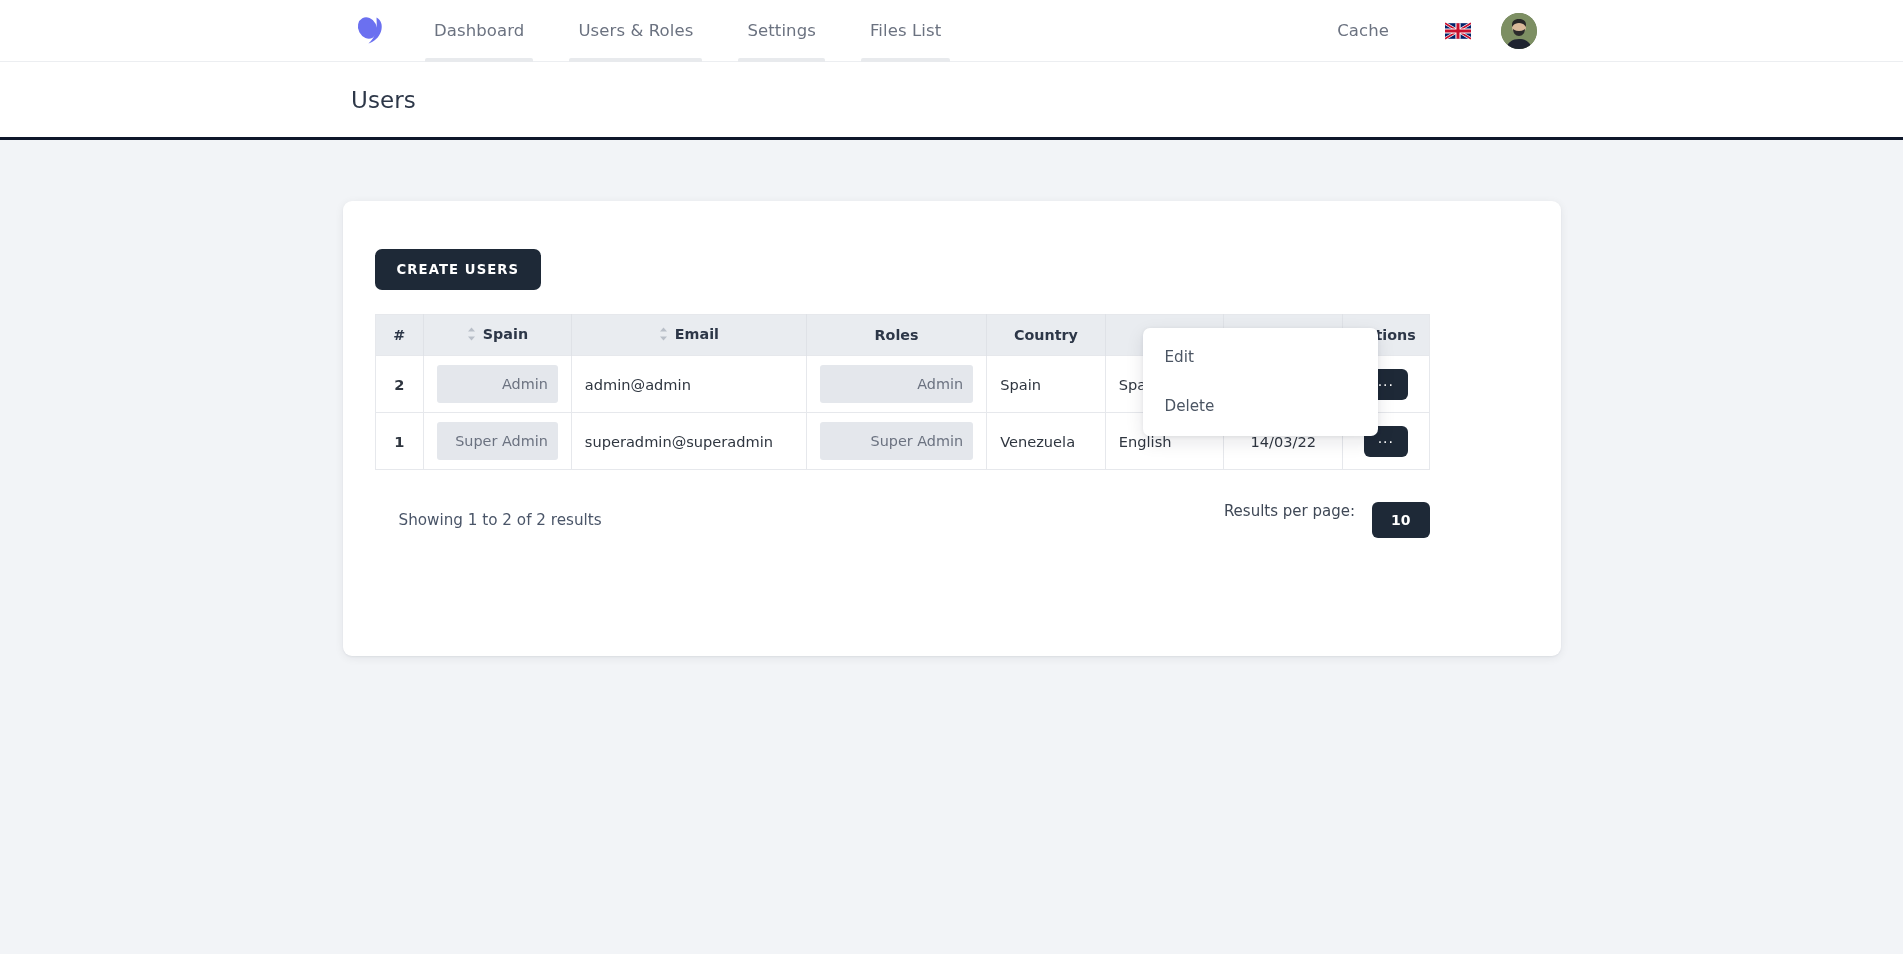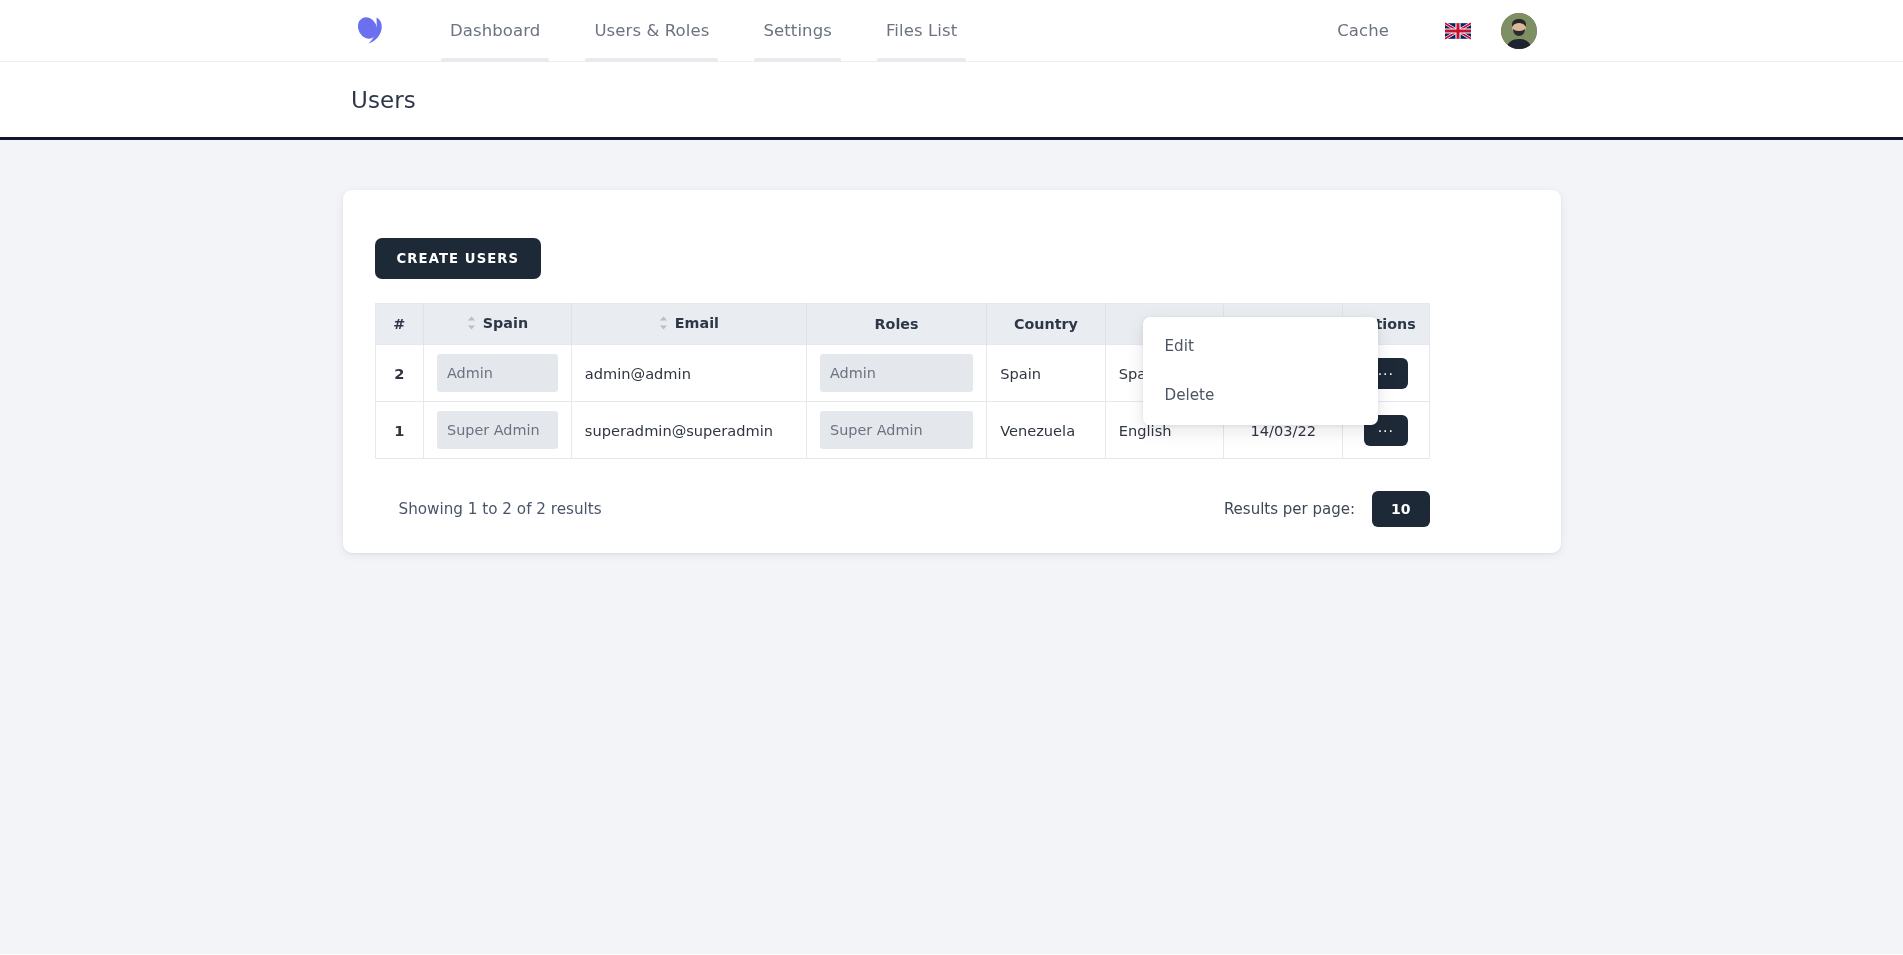--- a/index.html
+++ b/index.html
@@ -26,21 +26,21 @@
     margin-left: 352px;
   }
   .logo {
     width: 36px;
     height: 36px;
     position: relative;
     flex: 0 0 auto;
   }
   .logo-svg { display: block; width: 36px; height: 36px; }
 
-  .nav-links { display: flex; align-items: center; margin-left: 62px; }
+  .nav-links { display: flex; align-items: center; margin-left: 46px; }
   .nav-link {
     position: relative;
     font-size: 16.5px;
     color: #6b7280;
     padding: 0 0 0 0;
     margin-right: 54px;
     line-height: 62px;
     height: 62px;
     cursor: pointer;
     white-space: nowrap;
@@ -104,26 +104,26 @@
   }
 
   
   .content {
     background: #f2f4f7;
     height: 814px;
     padding-top: 46px;
   }
   .card {
     width: 1218px;
-    margin: 4px auto;
+    margin: 15px auto;
     background: #ffffff;
     border-radius: 9px;
     box-shadow: 0 2px 10px rgba(16,24,40,.07), 0 1px 2px rgba(16,24,40,.05);
     padding: 48px 0 0 0;
-    height: 363px;
+    height: 455px;
     position: relative;
   }
 
   .card-inner { padding: 0 32px; }
 
   .create-btn {
     display: inline-block;
     background: #1e2937;
     color: #ffffff;
     border: none;
@@ -174,21 +174,21 @@
   .td-center { text-align: center; }
   .td-num { text-align: center; font-weight: 700; font-size: 15px; color:#2f3640; }
 
   .chip {
     display: block;
     background: #e4e7ec;
     color: #6b7280;
     font-size: 14.4px;
     border-radius: 3px;
     padding: 11px 10px;
-    text-align: left;
+    text-align: right;
     white-space: nowrap;
     overflow: hidden;
   }
 
   .dots-btn {
     display: inline-flex;
     align-items: center;
     justify-content: center;
     width: 44px; height: 31px;
     background: #1e2937;
@@ -230,21 +230,21 @@
     display: flex;
     align-items: center;
     margin-top: 32px;
     width: 1055px;
   }
   .showing-text {
     font-size: 15.2px;
     color: #4a5568;
     margin-left: 24px;
   }
-  .rpp-wrap { margin-left: auto; display: flex; align-items: center; }
+  .rpp-wrap { margin-left: auto; display: flex; }
   .rpp-label { font-size: 15px; color: #3f4856; margin-right: 17px; }
   .rpp-btn {
     background: #1e2937;
     color: #fff;
     border: none;
     border-radius: 6px;
     font-size: 14px;
     font-weight: 700;
     padding: 10px 19px;
     cursor: pointer;

